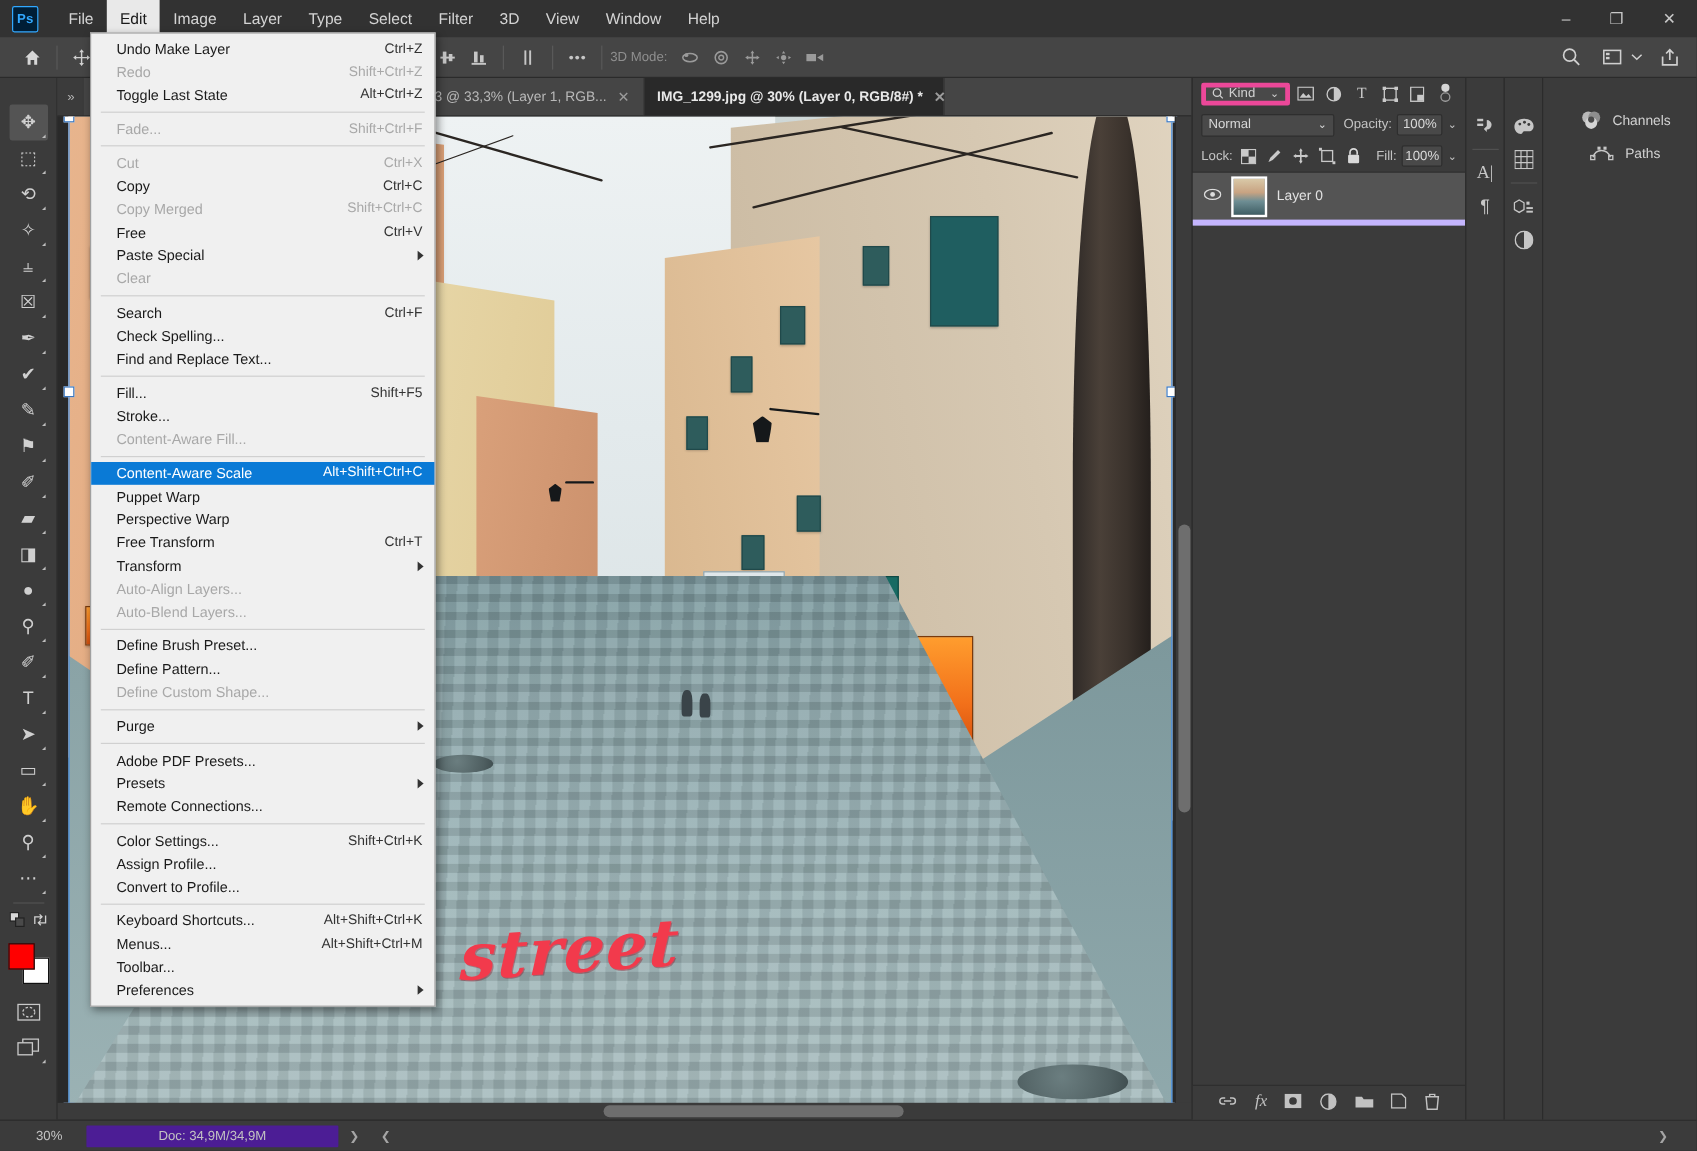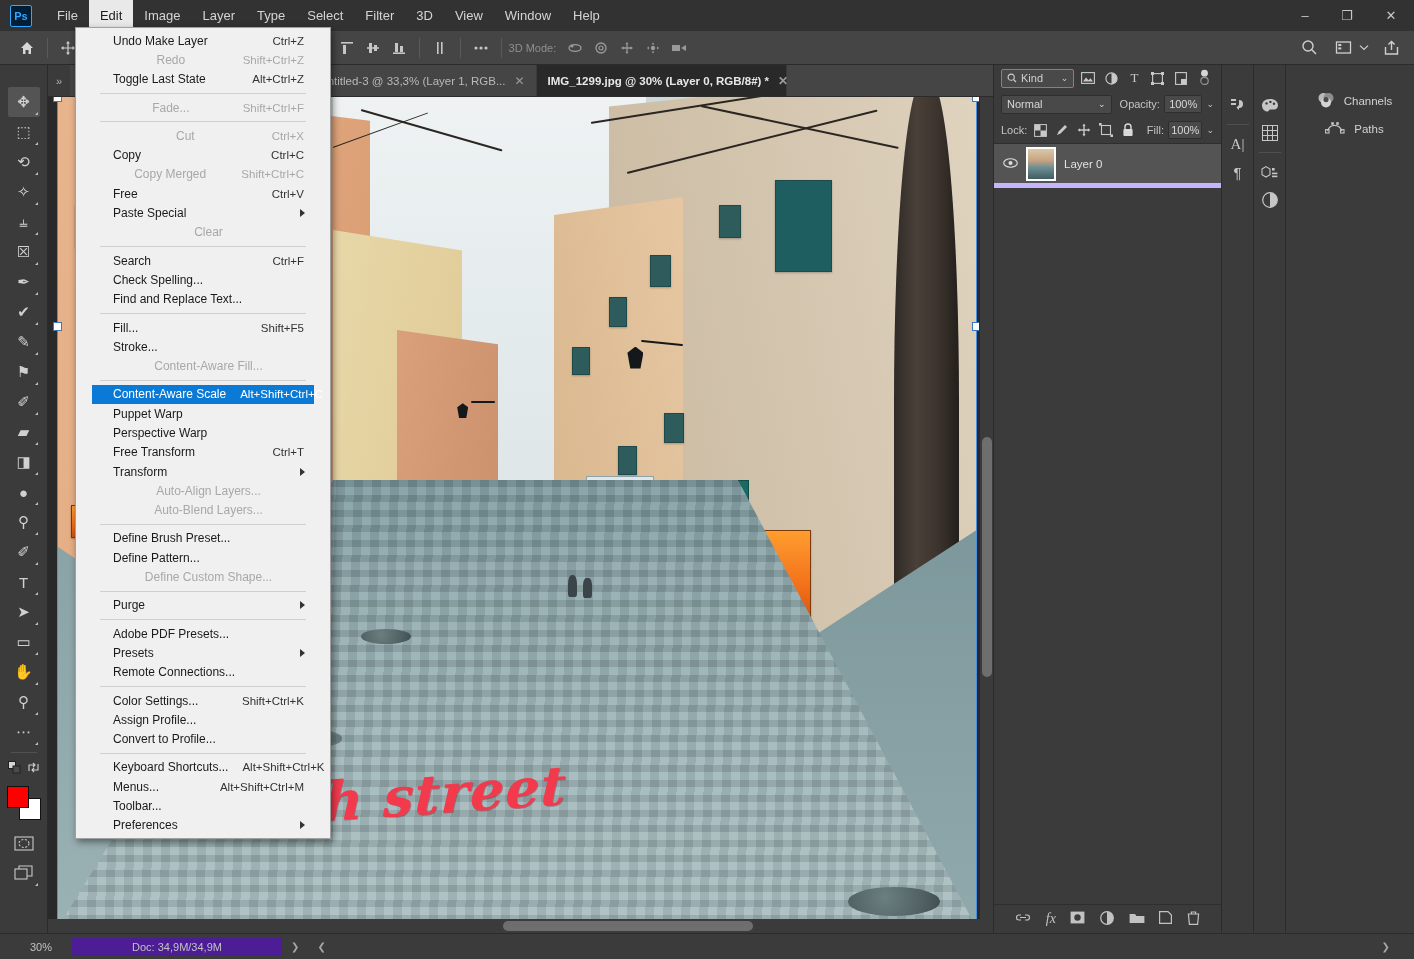--- a/index.html
+++ b/index.html
@@ -273,21 +273,21 @@
   .panel-menu {
     position: absolute; right: 8px; top: 7px; color: #c2c2c2; font-size: 13px;
     line-height: 1;
   }
   .lp-row {
     display: flex; align-items: center; height: 26px; padding: 0 7px;
     gap: 4px; font-size: 11px; color: #c4c4c4;
   }
   .lp-filter {
     display: flex; align-items: center; gap: 4px; background: #494949;
-    border: 1px solid #ec4899; border-radius: 2px; height: 19px;
+    border: 4px solid #ec4899; border-radius: 2px; height: 19px;
     padding: 0 5px; width: 82px; font-size: 11px; color: #d0d0d0;
   }
   .lp-ico {
     width: 22px; height: 20px; display: flex; align-items: center;
     justify-content: center; color: #c9c9c9; font-size: 12px;
   }
   .lp-select {
     background: #494949; border: 1px solid #2e2e2e; border-radius: 2px;
     height: 19px; display: flex; align-items: center; padding: 0 5px;
     font-size: 11px; color: #d8d8d8; width: 120px; justify-content: space-between;
@@ -328,32 +328,32 @@
     width: 129px; background: #3b3b3b; border-left: 1px solid #2b2b2b;
     padding-top: 22px;
   }
   .rp-item {
     display: flex; align-items: center; gap: 9px; height: 28px;
     padding-left: 9px; font-size: 11.5px; color: #d2d2d2; justify-content: center;
   }
 
   
   .menu {
-    position: absolute; left: 75px; top: 27px; width: 256px;
+    position: absolute; left: 75px; top: 27px; width: 288px;
     background: #f0f0f0; border: 1px solid #a0a0a0;
     box-shadow: 2px 3px 7px rgba(0,0,0,.45); z-index: 50;
-    padding: 3px 16px; font-size: 12px; color: #1a1a1a;
+    padding: 3px 0; font-size: 12px; color: #1a1a1a;
   }
   .menu .row {
     display: flex; align-items: center; height: 19.3px;
     padding: 0 10px 0 21px; position: relative; white-space: nowrap;
   }
   .menu .row .lbl { flex: 1; }
   .menu .row .key { color: #333; font-size: 11.5px; padding-left: 14px; }
-  .menu .row.dis .lbl, .menu .row.dis .key { color: #a8a8a8; text-align: center; }
+  .menu .row.dis .lbl, .menu .row.dis .key { color: #a8a8a8; }
   .menu .row.hl { background: #0a7ad6; }
   .menu .row.hl .lbl, .menu .row.hl .key { color: #ffffff; }
   .menu .row .arrow {
     position: absolute; right: 9px; width: 0; height: 0;
     border-top: 4px solid transparent; border-bottom: 4px solid transparent;
     border-left: 5px solid #333;
   }
   .menu .sep { height: 1px; background: #d0d0d0; margin: 4px 8px; }
 </style>
 </head>

